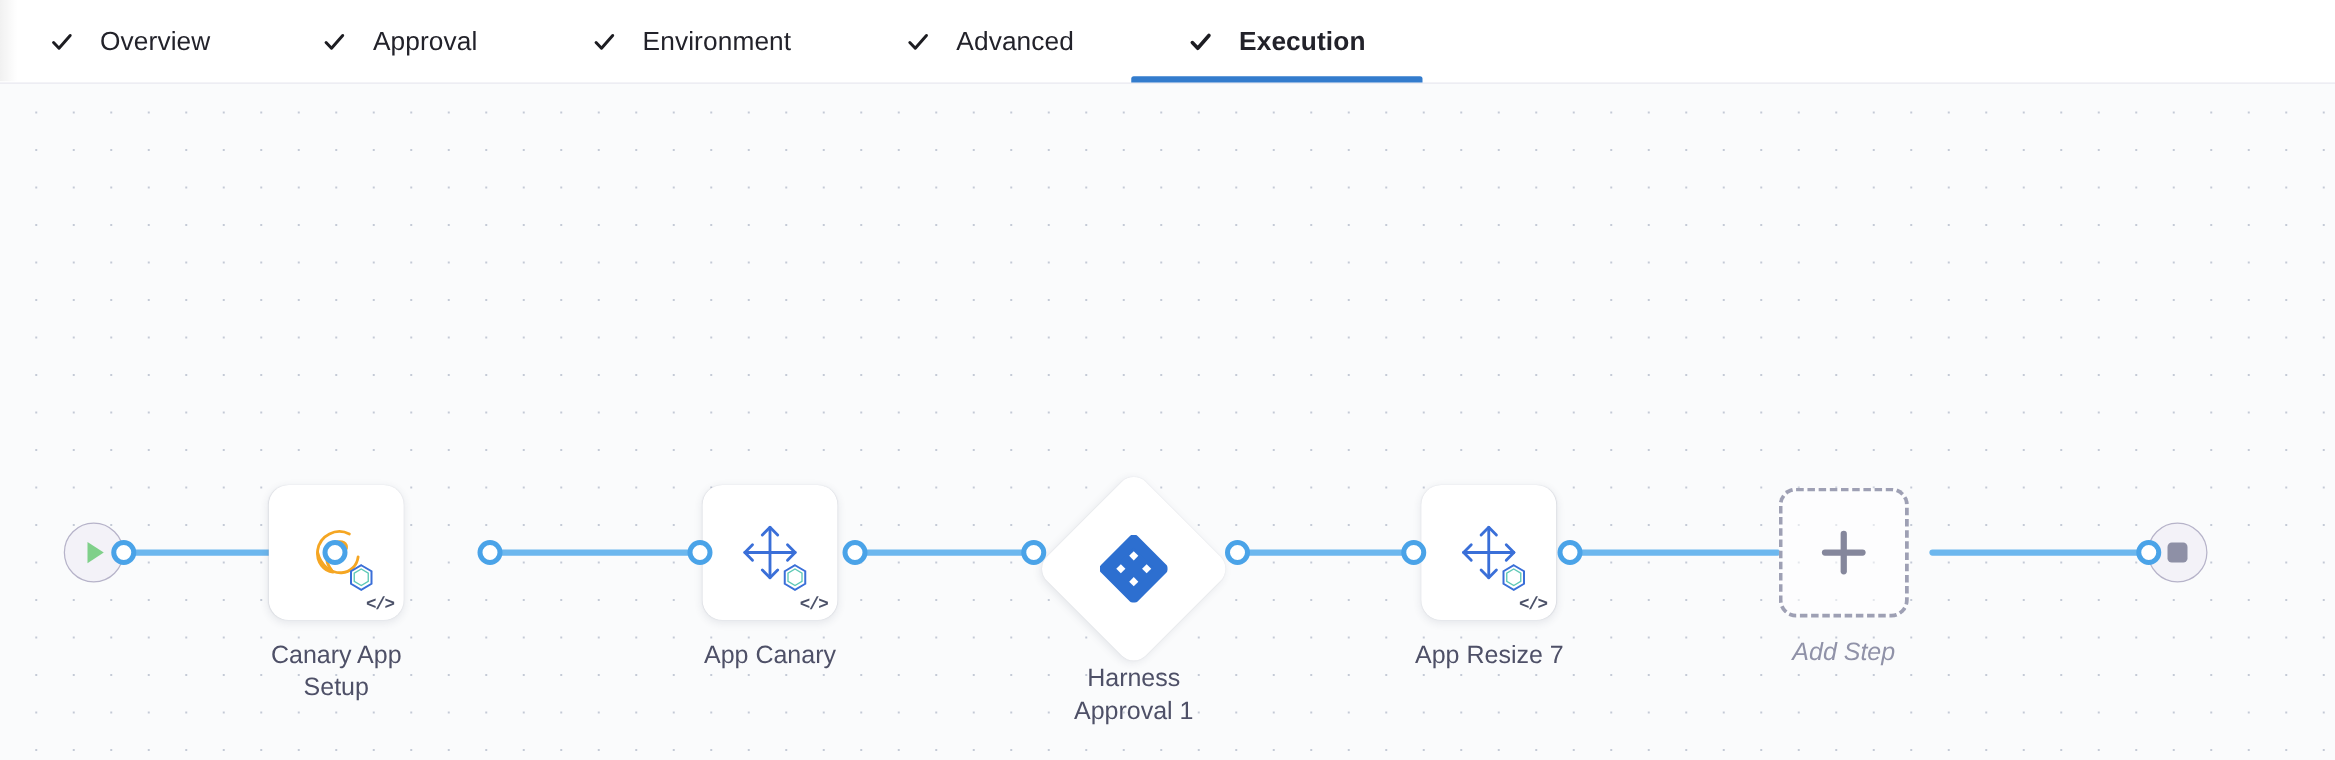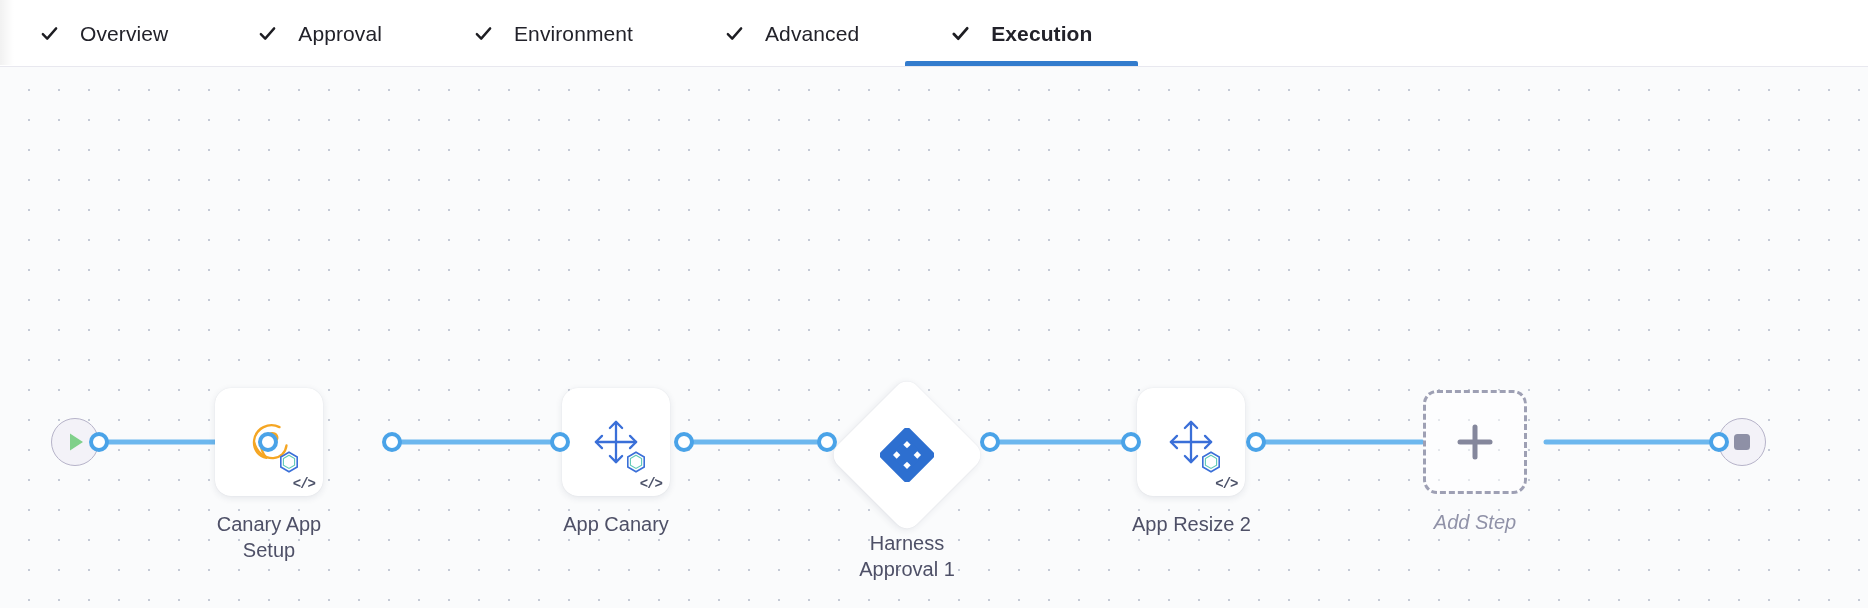--- a/index.html
+++ b/index.html
@@ -318,21 +318,21 @@
           <polyline points="16,25 9,32 16,39"></polyline>
           <polyline points="48,25 55,32 48,39"></polyline>
         </g>
       </svg>
       <svg style="position:absolute; left:62px; top:62px; width:24px; height:24px;" viewBox="0 0 24 24">
         <polygon points="12,2.2 20.2,7 20.2,17 12,21.8 3.8,17 3.8,7" fill="#ffffff" stroke="#3a6fd8" stroke-width="1.6"></polygon>
         <polygon points="12,5.2 17.6,8.5 17.6,15.1 12,18.4 6.4,15.1 6.4,8.5" fill="none" stroke="#5fc9b6" stroke-width="1.1"></polygon>
       </svg>
       <span class="code-badge">&lt;/&gt;</span>
     </div>
-    <div class="node-label">App Resize 2</div>
+    <div class="node-label">App Resize 7</div>
   </div>
 
   <div class="node" style="left:1423px; top:323px;font-style:italic;">
     <div class="add-card">
       <svg class="plus" viewBox="0 0 44 44">
         <g stroke="#85879c" stroke-width="5" stroke-linecap="round">
           <line x1="22" y1="7" x2="22" y2="37"></line>
           <line x1="7" y1="22" x2="37" y2="22"></line>
         </g>
       </svg>

